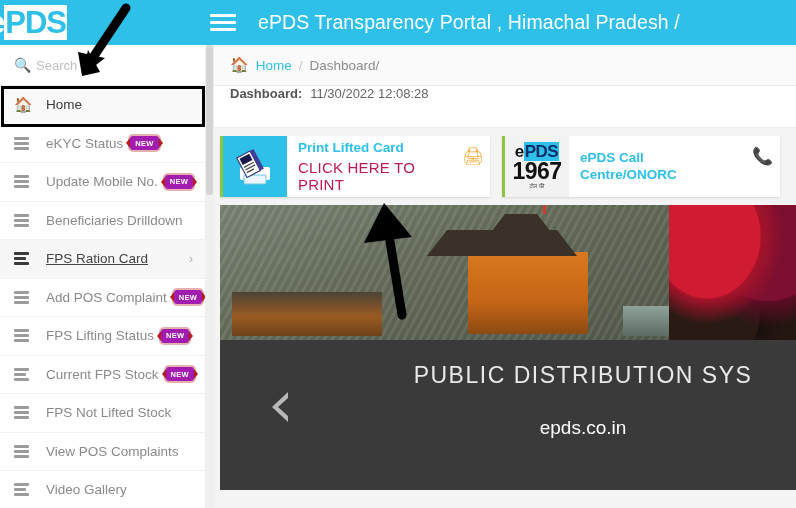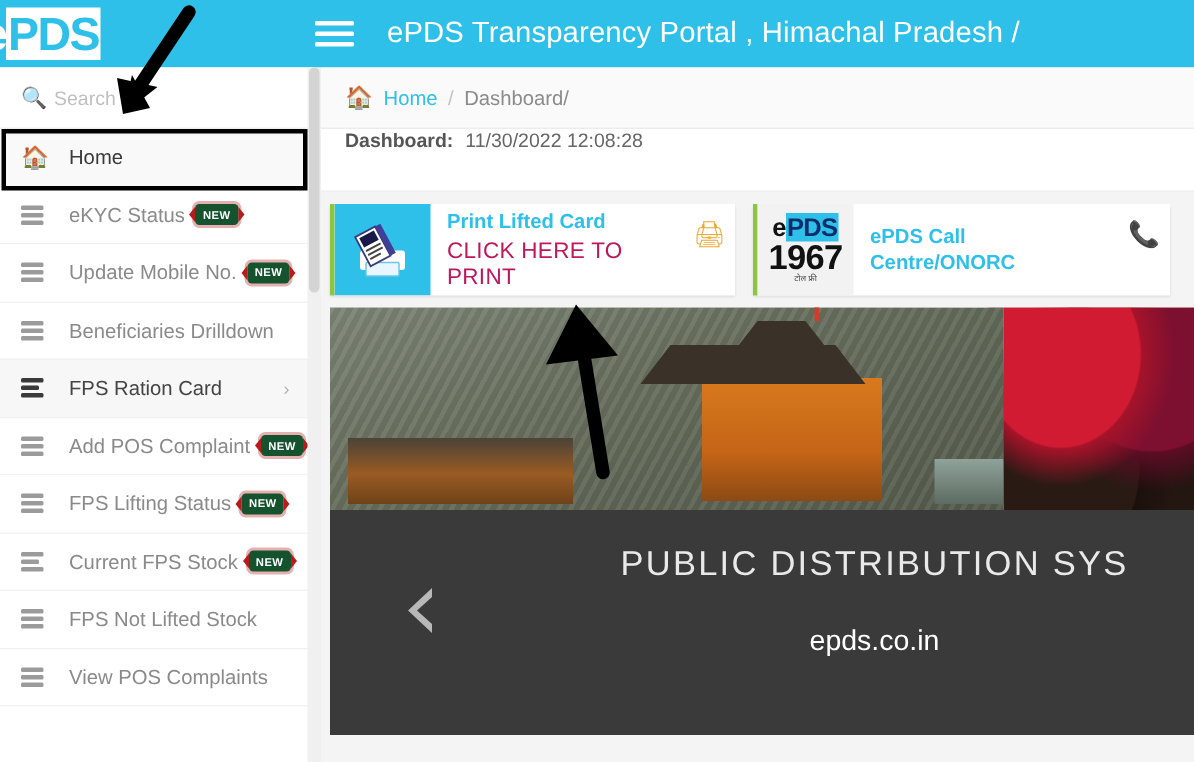--- a/index.html
+++ b/index.html
@@ -55,37 +55,37 @@
     font-family: "Liberation Sans", sans-serif;
   }
   .search-input::placeholder { color: #c0c0c0; }
 
   .nav-item {
     height: 38.5px; display: flex; align-items: center;
     padding-left: 14px; border-bottom: 1px solid #f1f1f1;
     color: #8a8a8a; font-size: 13.5px; cursor: pointer;
     background: #ffffff; position: relative;
   }
-  .nav-item.active { background: #f7f7f7; color: #444; }
+  .nav-item.active { background: #f7f7f7; color: #444; text-decoration: underline; }
   .nav-item.home { background: #f9f9f9; color: #3a3a3a; }
   .nav-ico {
     width: 26px; flex: 0 0 26px; display: flex; flex-direction: column;
     gap: 2px; justify-content: center; margin-right: 6px;
   }
   .nav-ico i { display: block; height: 3px; background: #9b9b9b; border-radius: 1px; }
   .nav-ico i:nth-child(1) { width: 15px; }
   .nav-ico i:nth-child(2) { width: 15px; }
   .nav-ico i:nth-child(3) { width: 15px; }
   .nav-item.active .nav-ico i { background: #3a3a3a; }
   .nav-ico.bars i:nth-child(1){width:15px;} .nav-ico.bars i:nth-child(2){width:12px;} .nav-ico.bars i:nth-child(3){width:15px;}
   .home-ico { width: 26px; flex:0 0 26px; margin-right: 6px; font-size: 15px; color: #333; text-align: left; }
   .nav-label { white-space: nowrap; }
   .badge-new {
     margin-left: 7px; position: relative; display: inline-block;
-    background: #14532d; color: #fff; font-size: 7.5px; font-weight: bold;
+    background: #a21caf; color: #fff; font-size: 7.5px; font-weight: bold;
     padding: 2.5px 5px; border-radius: 3px; letter-spacing: 0.3px;
     box-shadow: 0 0 0 2px rgba(183,28,28,0.35);
   }
   .badge-new::before, .badge-new::after {
     content: ""; position: absolute; top: 50%; transform: translateY(-50%);
     width: 0; height: 0; border-top: 5px solid transparent; border-bottom: 5px solid transparent;
   }
   .badge-new::before { left: -4px; border-right: 4px solid #b71c1c; }
   .badge-new::after { right: -4px; border-left: 4px solid #b71c1c; }
   .chev { position: absolute; right: 16px; color: #b0b0b0; font-size: 12px; }
@@ -332,20 +332,28 @@
           </div>
           <span class="nav-label">FPS Not Lifted Stock</span>
         </div>
         <div class="nav-item">
           <div class="nav-ico">
             <i></i>
             <i></i>
             <i></i>
           </div>
           <span class="nav-label">View POS Complaints</span>
+        </div>
+        <div class="nav-item">
+          <div class="nav-ico bars">
+            <i></i>
+            <i></i>
+            <i></i>
+          </div>
+          <span class="nav-label">Video Gallery</span>
         </div>
       </div>
   </div>
   <div class="side-scroll">
     <div class="thumb"></div>
   </div>
 
   <div class="main">
 
     <div class="breadcrumb">

